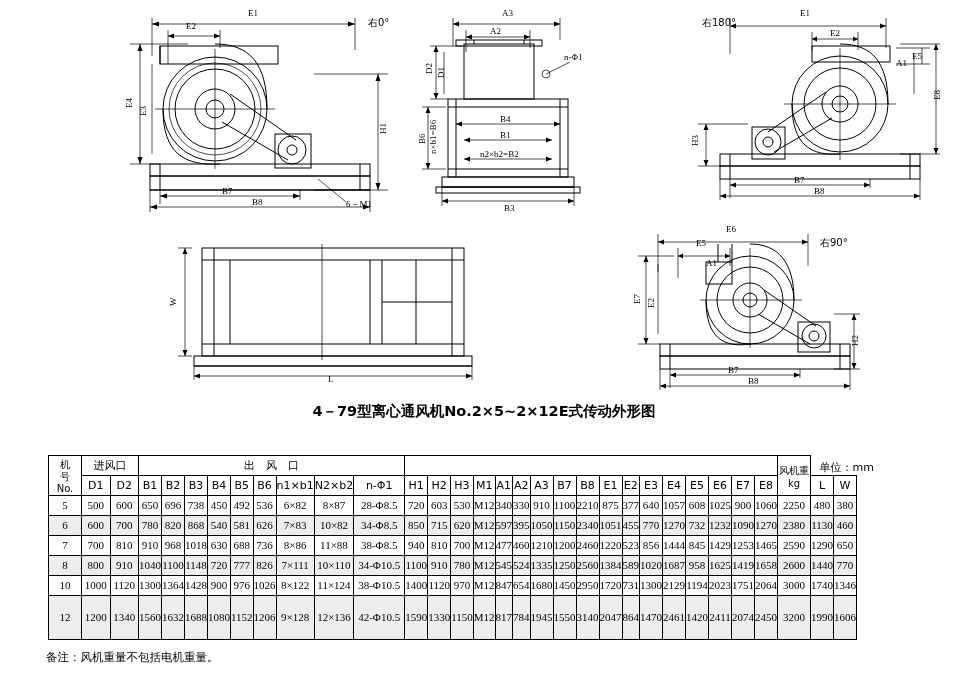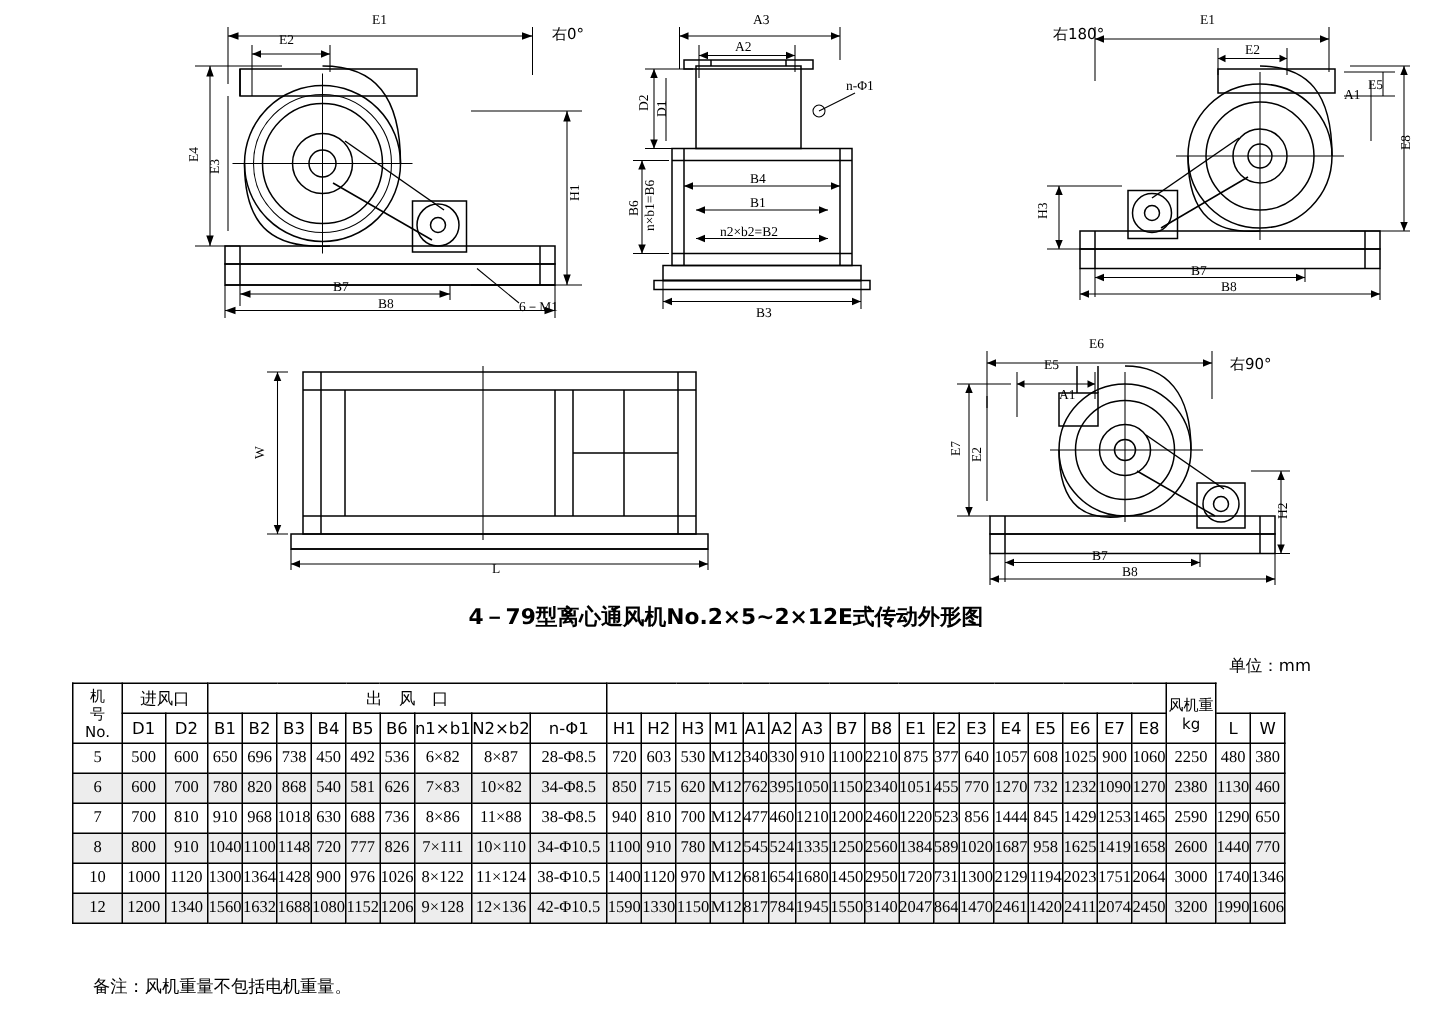--- a/index.html
+++ b/index.html
@@ -7,27 +7,27 @@
   .page{position:relative;width:892px;height:678px;}
   .dwg{position:absolute;}
   svg{display:block;}
   .ln{stroke:#000;stroke-width:1;fill:none;}
   .thin{stroke:#000;stroke-width:0.7;fill:none;}
   .lbl{font-family:"Liberation Serif",serif;font-size:9px;}
   .lblcn{font-family:"DejaVu Sans",sans-serif;font-size:10px;}
   .titles{position:absolute;left:0;width:968px;text-align:center;font-family:"DejaVu Sans",sans-serif;font-weight:bold;}
   #title1{top:402px;font-size:14.5px;}
   #title2{top:428px;font-size:14.5px;}
-  #unit{position:absolute;right:18px;top:436px;font-family:"DejaVu Sans",sans-serif;font-size:11px;}
+  #unit{position:absolute;right:18px;top:460px;font-family:"DejaVu Sans",sans-serif;font-size:11px;}
   table.spec{position:absolute;left:48px;top:455px;border-collapse:collapse;font-family:"Liberation Serif",serif;font-size:11px;}
   table.spec th,table.spec td{border:1px solid #000;text-align:center;padding:0;height:19px;line-height:19px;}
   table.spec th{font-weight:normal;font-family:"DejaVu Sans",sans-serif;font-size:11px;}
   table.spec tr.alt td{background:#ededed;}
   .cn{font-family:"DejaVu Sans",sans-serif;}
-  #note{position:absolute;left:62px;top:650px;font-family:Liberation Mono, monospace;font-size:11.5px;}
+  #note{position:absolute;left:46px;top:650px;font-family:Liberation Mono, monospace;font-size:11.5px;}
   .hdr-sub{font-family:"Liberation Serif",serif;font-size:11px;}
 </style>
 </head>
 <body>
 
 <div class="page">
 
   <div class="dwg" style="left:100px;top:4px;">
   <svg width="330" height="210" viewBox="0 0 330 210">
 
@@ -487,21 +487,21 @@
           <td>540</td>
           <td>581</td>
           <td>626</td>
           <td>7×83</td>
           <td>10×82</td>
           <td style="padding: 0px 4px; font-family: Liberation Serif, serif;">34-Φ8.5</td>
           <td>850</td>
           <td>715</td>
           <td>620</td>
           <td>M12</td>
-          <td>762</td>
+          <td>597</td>
           <td>395</td>
           <td>1050</td>
           <td>1150</td>
           <td>2340</td>
           <td>1051</td>
           <td>455</td>
           <td>770</td>
           <td>1270</td>
           <td>732</td>
           <td>1232</td>
@@ -589,21 +589,21 @@
           <td>900</td>
           <td>976</td>
           <td>1026</td>
           <td>8×122</td>
           <td>11×124</td>
           <td style="padding: 0px 4px; margin-left: 24px;">38-Φ10.5</td>
           <td>1400</td>
           <td>1120</td>
           <td>970</td>
           <td>M12</td>
-          <td>681</td>
+          <td>847</td>
           <td>654</td>
           <td>1680</td>
           <td>1450</td>
           <td>2950</td>
           <td>1720</td>
           <td>731</td>
           <td>1300</td>
           <td>2129</td>
           <td>1194</td>
           <td>2023</td>
@@ -618,21 +618,21 @@
           <td>1200</td>
           <td>1340</td>
           <td>1560</td>
           <td>1632</td>
           <td>1688</td>
           <td>1080</td>
           <td>1152</td>
           <td>1206</td>
           <td>9×128</td>
           <td>12×136</td>
-          <td style="padding: 0px 4px;">42-Φ10.5</td>
+          <td style="padding: 12px 4px;">42-Φ10.5</td>
           <td>1590</td>
           <td>1330</td>
           <td>1150</td>
           <td>M12</td>
           <td>817</td>
           <td>784</td>
           <td>1945</td>
           <td>1550</td>
           <td>3140</td>
           <td>2047</td>

